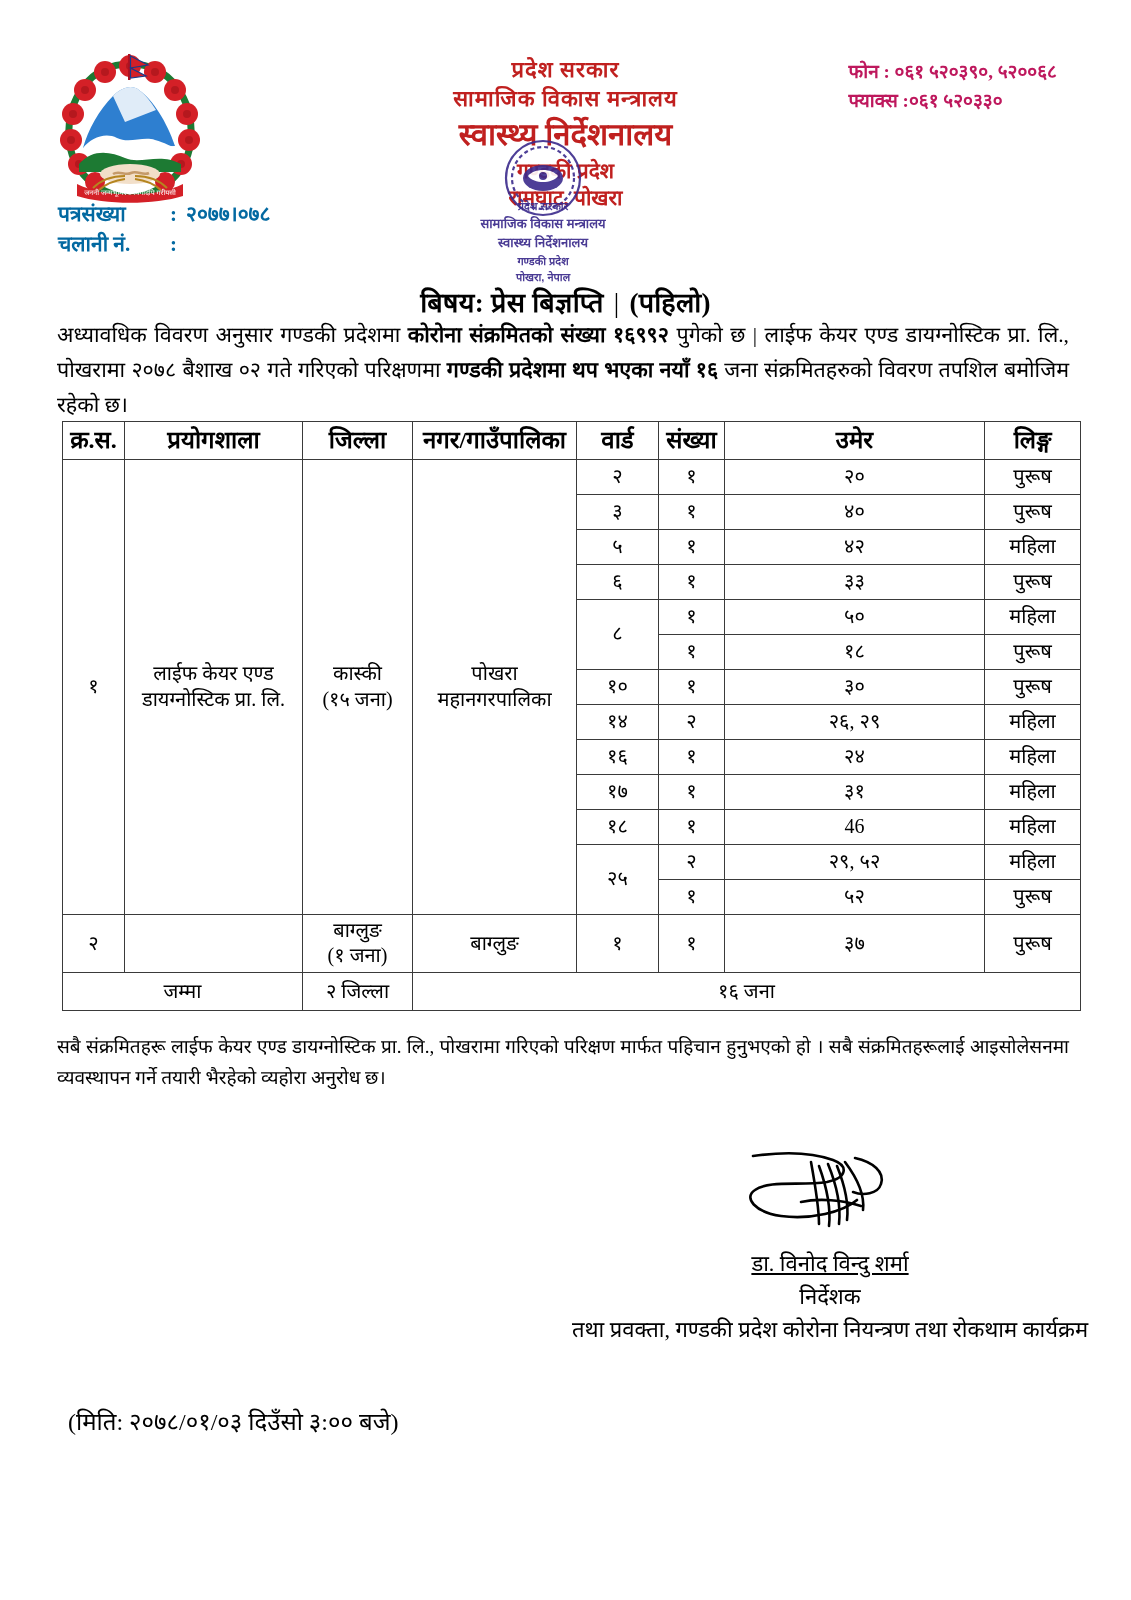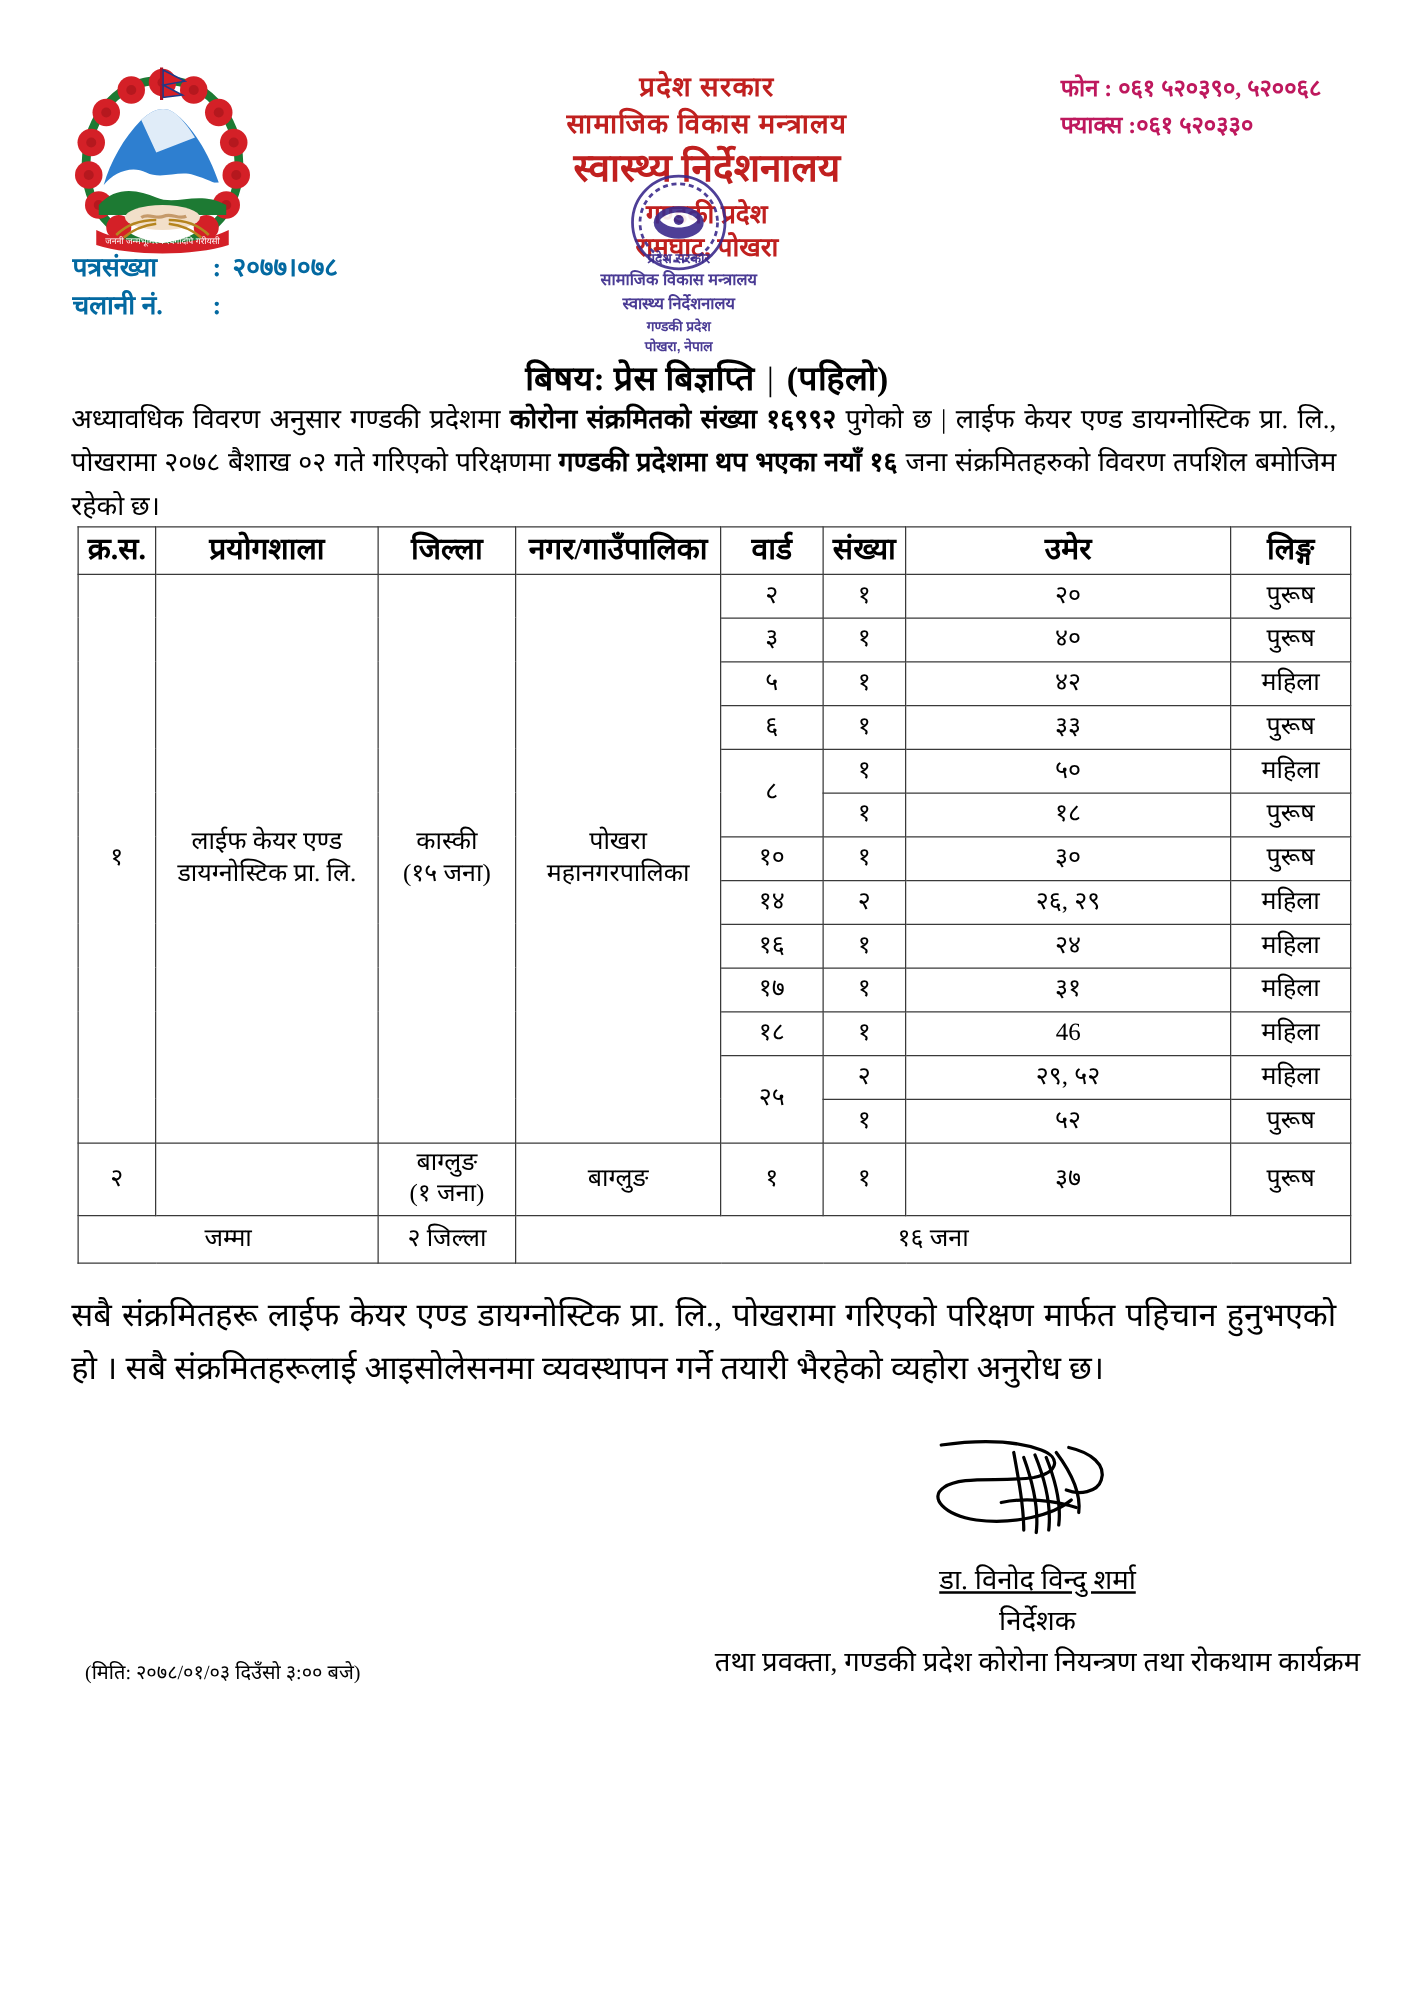--- a/index.html
+++ b/index.html
@@ -166,21 +166,21 @@
   col.c-count  { width: 66px; }
   col.c-age    { width: 260px; }
   col.c-gender { width: 96px; }
 
   
   .footnote {
     position: absolute;
     left: 57px;
     top: 1032px;
     width: 1012px;
-    font-size: 26px;
+    font-size: 19px;
     line-height: 1.62;
     text-align: justify;
   }
 
   
   .sign-block {
     position: absolute;
     left: 560px;
     top: 1150px;
     width: 540px;
@@ -198,22 +198,22 @@
     line-height: 1.5;
   }
   .sign-role2 {
     font-size: 22px;
     line-height: 1.5;
     white-space: nowrap;
   }
   .date-line {
     position: absolute;
     left: 68px;
-    top: 1326px;
-    font-size: 16px;
+    top: 1404px;
+    font-size: 24px;
     white-space: nowrap;
   }
 </style>
 </head>
 <body>
 
 <div class="header">
 
   <div class="emblem">
     <svg viewBox="0 0 150 155" width="150" height="155" xmlns="http://www.w3.org/2000/svg">

